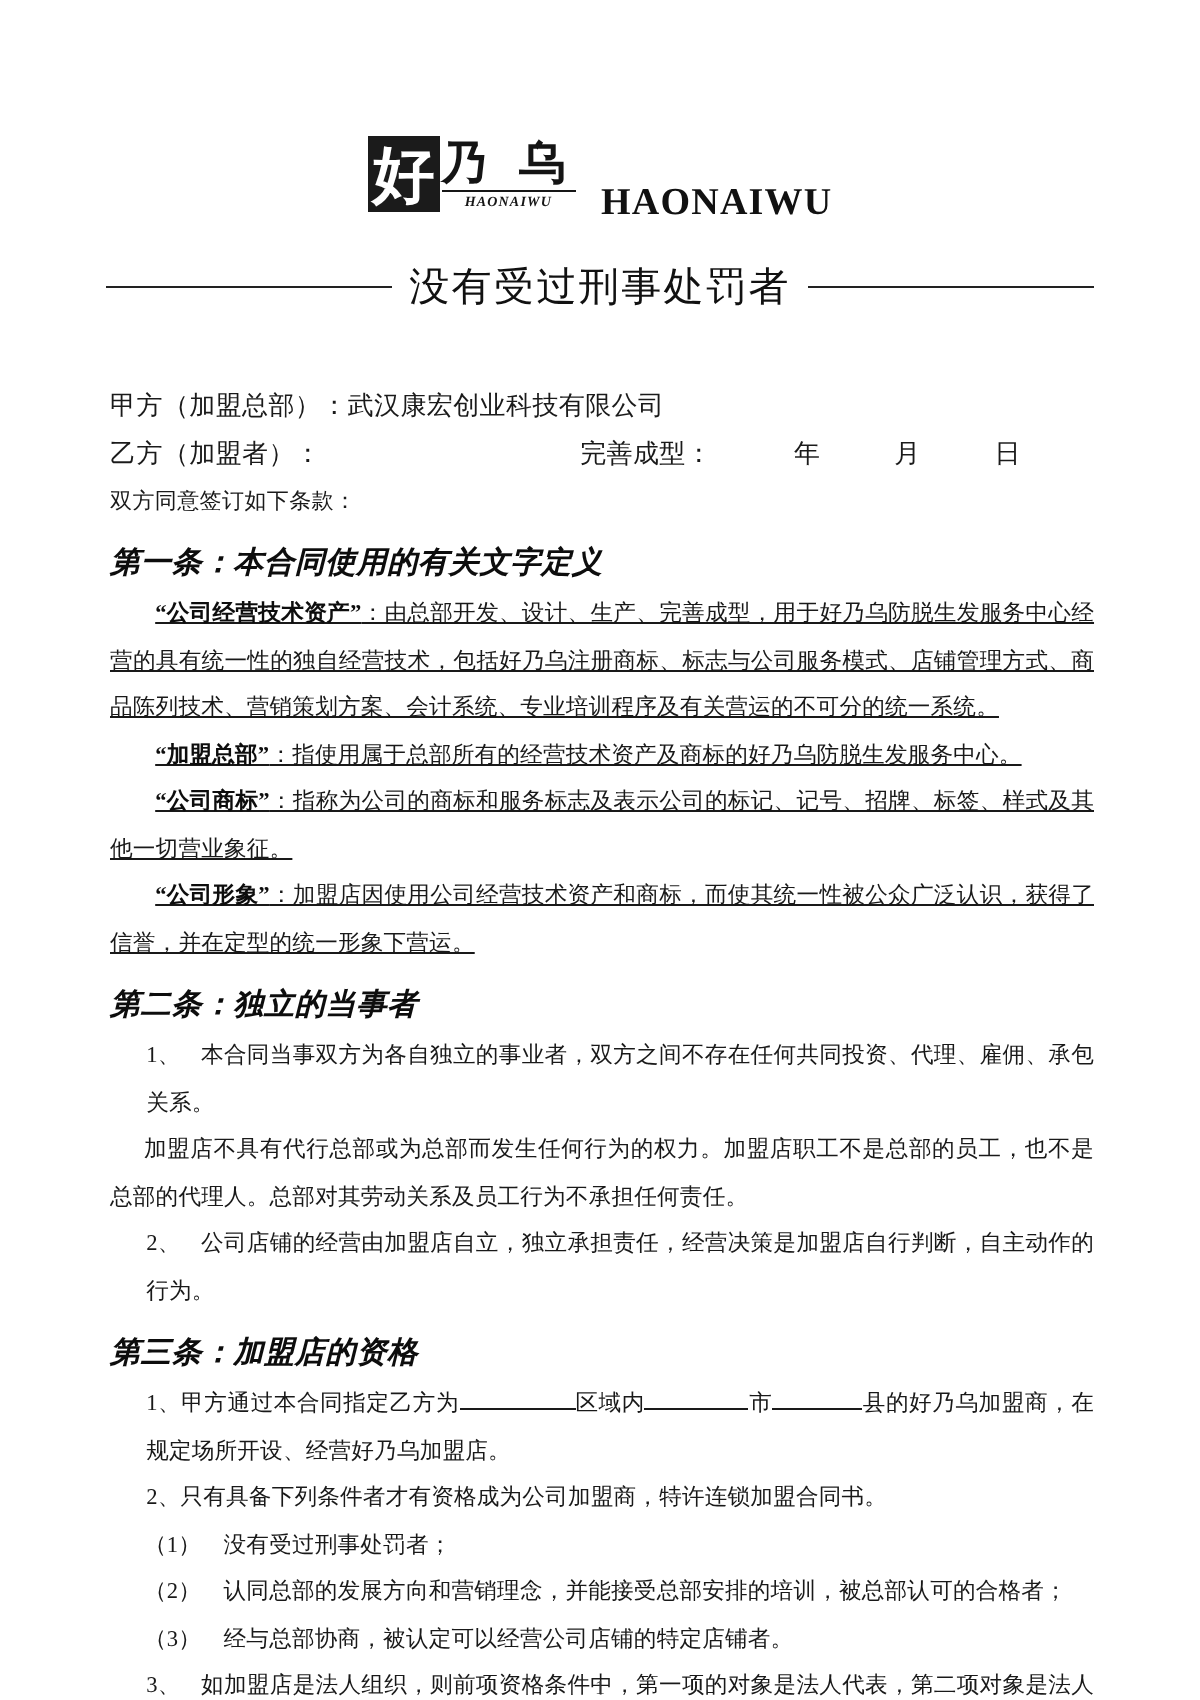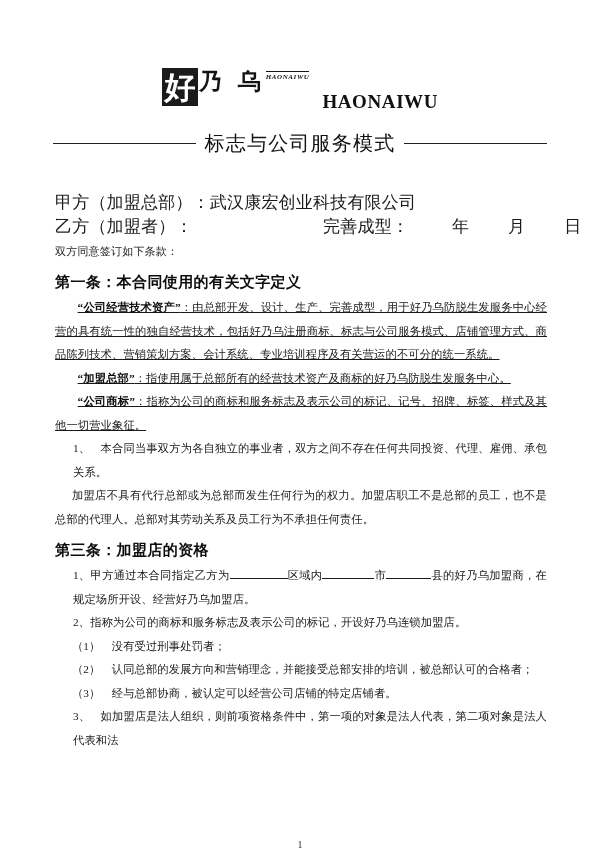--- a/index.html
+++ b/index.html
@@ -47,20 +47,21 @@
     line-height: 1;
     width: 36px;
     height: 38px;
     display: flex;
     align-items: center;
     justify-content: center;
     letter-spacing: 0;
   }
   .logo-right {
     display: flex;
+    flex-direction: column;
     justify-content: flex-start;
     margin-left: 1px;
     padding-top: 2px;
   }
   .logo-naiwu {
     font-family: "Liberation Serif", "DejaVu Serif", serif;
     font-weight: 700;
     font-size: 23px;
     line-height: 24px;
     letter-spacing: 5px;
@@ -114,21 +115,21 @@
     white-space: nowrap;
   }
 
   
   .body-area {
     margin-top: 34px;
     padding: 0 53px 0 55px;
   }
 
   .party-line {
-    font-size: 17px;
+    font-size: 13px;
     line-height: 24px;
     color: #1a1a1a;
     letter-spacing: 0.2px;
     white-space: nowrap;
   }
   .party-line .sign-group {
     display: inline-block;
     margin-left: 126px;
   }
   .sign-gap { display: inline-block; width: 34px; }
@@ -141,20 +142,21 @@
     color: #1a1a1a;
   }
 
   h2.article {
     font-size: 15px;
     font-weight: 700;
     line-height: 26px;
     margin: 6px 0 1px 0;
     letter-spacing: 0.4px;
     color: #0d0d0d;
+    font-style: italic;
   }
 
   p.para {
     font-size: 11.3px;
     line-height: 23.5px;
     margin: 0;
     text-align: justify;
     text-justify: inter-ideograph;
     letter-spacing: 0.1px;
     color: #191919;
@@ -208,21 +210,21 @@
       <div class="logo-right">
         <div class="logo-naiwu">乃 乌</div>
         <div class="logo-pinyin">HAONAIWU</div>
       </div>
     </div>
     <div class="logo-wordmark">HAONAIWU</div>
   </div>
 
   <div class="doc-title-row">
     <div class="title-rule"></div>
-    <div class="doc-title">标志与公司服务模式</div>
+    <div class="doc-title">没有受过刑事处罚者</div>
     <div class="title-rule"></div>
   </div>
 
   <div class="body-area">
 
     <div class="party-line">
       <span>甲方（加盟总部）：武汉康宏创业科技有限公司</span>
     </div>
 
     <div class="party-line">
@@ -241,31 +243,34 @@
     <div class="agree-line">双方同意签订如下条款：</div>
 
     <h2 class="article">第一条：本合同使用的有关文字定义</h2>
 
     <p class="para indent2"><b class="term">“公司经营技术资产”</b><span>：由总部开发、设计、生产、完善成型，用于好乃乌防脱生发服务中心经营的具有统一性的独自经营技术，包括好乃乌注册商标、标志与公司服务模式、店铺管理方式、商品陈列技术、营销策划方案、会计系统、专业培训程序及有关营运的不可分的统一系统。</span></p>
 
     <p class="para indent2"><b class="term">“加盟总部”</b><span>：指使用属于总部所有的经营技术资产及商标的好乃乌防脱生发服务中心。</span></p>
 
     <p class="para indent2"><b class="term">“公司商标”</b><span>：指称为公司的商标和服务标志及表示公司的标记、记号、招牌、标签、样式及其他一切营业象征。</span></p>
 
-
+    <p class="para indent2"><b class="term">“公司形象”</b><span>：加盟店因使用公司经营技术资产和商标，而使其统一性被公众广泛认识，获得了信誉，并在定型的统一形象下营运。</span></p>
+
+    <h2 class="article">第二条：独立的当事者</h2>
 
     <p class="para hang-num"><span>1、</span><span class="num-gap"></span><span>本合同当事双方为各自独立的事业者，双方之间不存在任何共同投资、代理、雇佣、承包关系。</span></p>
     <p class="para cont-indent">加盟店不具有代行总部或为总部而发生任何行为的权力。加盟店职工不是总部的员工，也不是总部的代理人。总部对其劳动关系及员工行为不承担任何责任。</p>
 
+    <p class="para hang-num"><span>2、</span><span class="num-gap"></span><span>公司店铺的经营由加盟店自立，独立承担责任，经营决策是加盟店自行判断，自主动作的行为。</span></p>
 
     <h2 class="article">第三条：加盟店的资格</h2>
 
     <p class="para hang-num"><span>1、</span><span>甲方通过本合同指定乙方为</span><span class="blank blank-l"></span><span>区域内</span><span class="blank blank-m"></span><span>市</span><span class="blank blank-s"></span><span>县的好乃乌加盟商，在规定场所开设、经营好乃乌加盟店。</span></p>
 
-    <p class="para hang-num"><span>2、</span><span>指称为公司的商标和服务标志及表示公司的标记，开设好乃乌连锁加盟店。</span></p>
+    <p class="para hang-num"><span>2、</span><span>只有具备下列条件者才有资格成为公司加盟商，特许连锁加盟合同书。</span></p>
 
     <p class="para hang-sub"><span>（1）</span><span class="sub-gap"></span><span>没有受过刑事处罚者；</span></p>
 
     <p class="para hang-sub"><span>（2）</span><span class="sub-gap"></span><span>认同总部的发展方向和营销理念，并能接受总部安排的培训，被总部认可的合格者；</span></p>
 
     <p class="para hang-sub"><span>（3）</span><span class="sub-gap"></span><span>经与总部协商，被认定可以经营公司店铺的特定店铺者。</span></p>
 
     <p class="para hang-num"><span>3、</span><span class="num-gap"></span><span>如加盟店是法人组织，则前项资格条件中，第一项的对象是法人代表，第二项对象是法人代表和法</span></p>
 
   </div>

